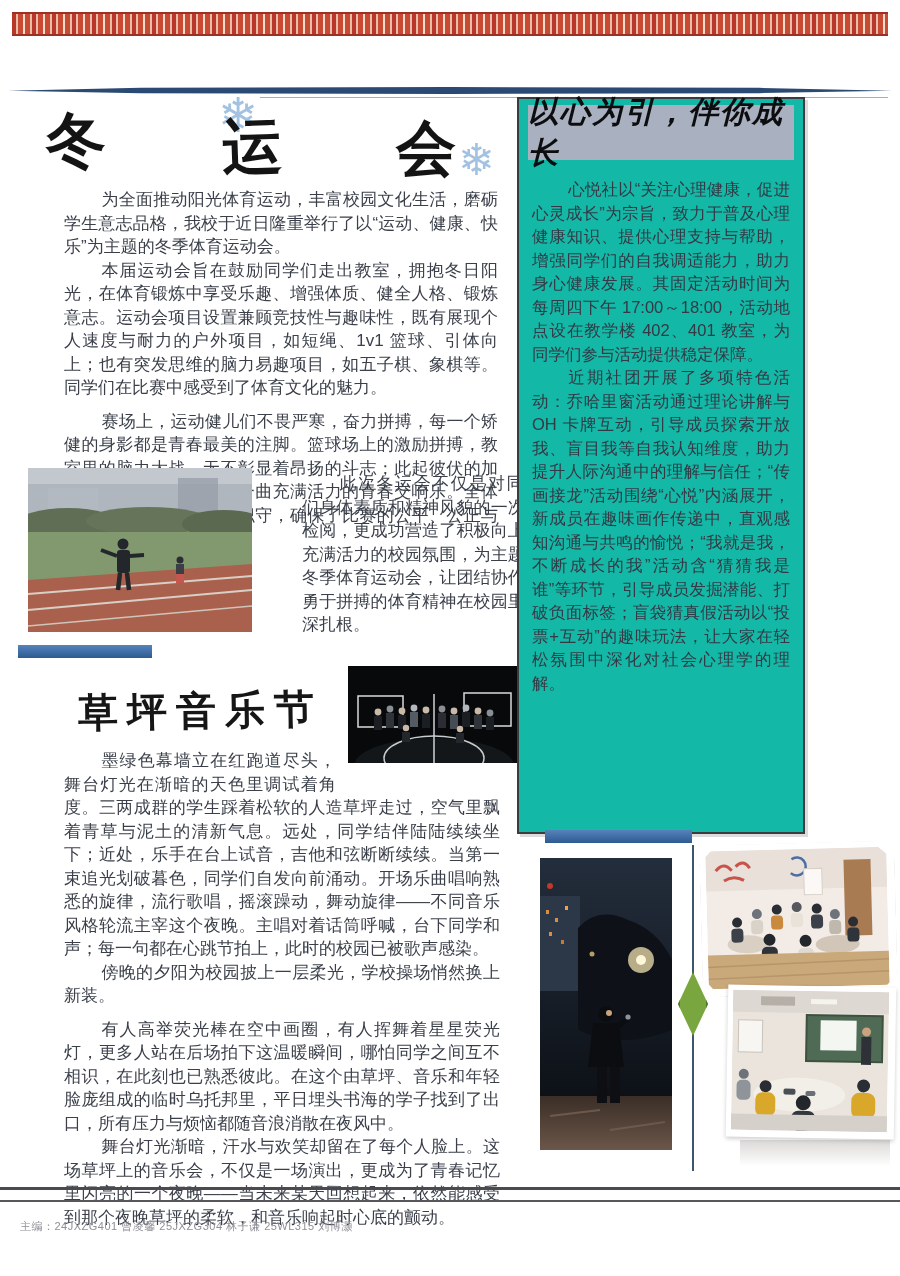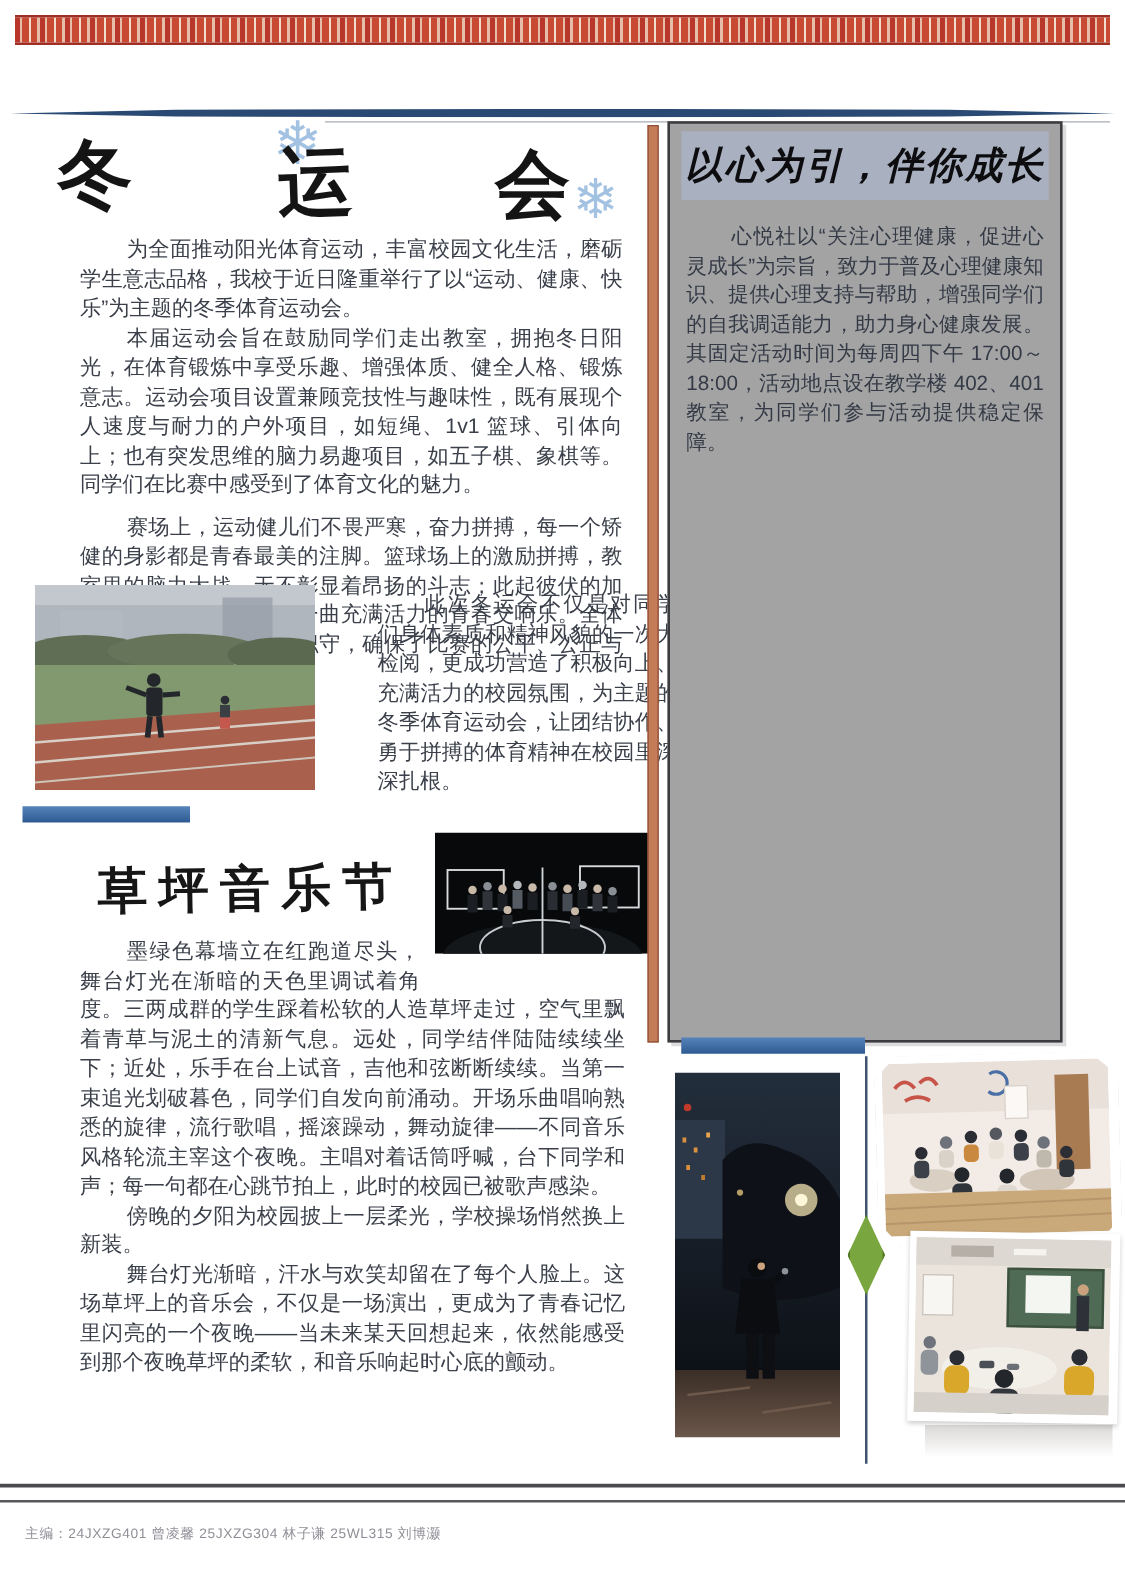--- a/index.html
+++ b/index.html
@@ -38,22 +38,22 @@
 
   
   .music{position:absolute;left:20px;top:660px;width:480px;}
   .music-photo{float:right;width:172px;height:97px;margin:6px -20px 10px 12px;}
   .music-title{font-family:"DejaVu Serif",serif;font-weight:700;font-size:40px;letter-spacing:9px;
     color:#161616;margin:22px 0 12px 58px;transform:rotate(-1deg);}
 
   
   .orange-bar{position:absolute;left:518px;top:100px;width:9px;height:734px;background:#c47b58;
     border:1px solid #8e4f35;box-sizing:border-box;}
-  .club-box{position:absolute;left:534px;top:97px;width:316px;height:737px;box-sizing:border-box;
-    border:2px solid #3c3c40;background:#a3a3a3;box-shadow:3px 3px 0 rgba(130,130,130,.28);}
+  .club-box{position:absolute;left:517px;top:97px;width:288px;height:737px;box-sizing:border-box;
+    border:2px solid #3c3c40;background:#14b8a6;box-shadow:3px 3px 0 rgba(130,130,130,.28);}
   .club-banner{margin:6px 9px 0 9px;height:55px;background:#a9b0c0;display:flex;align-items:center;justify-content:center;
     font-family:"DejaVu Serif",serif;font-style:italic;font-weight:700;font-size:30px;letter-spacing:2px;color:#0d0d0f;}
   .club-body{margin:18px 13px 0 13px;font-size:16.5px;line-height:23.5px;color:#333945;text-align:justify;}
   .club-body p{margin:0;}
   .club-p3{margin-top:24px !important;}
 
   
   .night-photo{position:absolute;left:540px;top:858px;width:132px;height:292px;}
   .vline{position:absolute;left:692px;top:845px;width:2px;height:326px;background:#3f556e;}
   .diamond{position:absolute;left:678px;top:972px;width:30px;height:64px;background:#79a63e;
@@ -165,30 +165,32 @@
             <rect x="54" y="66" width="8" height="10" fill="#23262b"></rect>
           <circle cx="112" cy="63" r="3.2" fill="#c9b9a8"></circle>
             <rect x="108" y="67" width="8" height="10" fill="#23262b"></rect>
         </g>
       </svg>
     </div>
     <div class="music-title">草坪音乐节</div>
     <div class="body-text">
       <p class="indent">墨绿色幕墙立在红跑道尽头，舞台灯光在渐暗的天色里调试着角度。三两成群的学生踩着松软的人造草坪走过，空气里飘着青草与泥土的清新气息。远处，同学结伴陆陆续续坐下；近处，乐手在台上试音，吉他和弦断断续续。当第一束追光划破暮色，同学们自发向前涌动。开场乐曲唱响熟悉的旋律，流行歌唱，摇滚躁动，舞动旋律——不同音乐风格轮流主宰这个夜晚。主唱对着话筒呼喊，台下同学和声；每一句都在心跳节拍上，此时的校园已被歌声感染。</p>
       <p class="indent">傍晚的夕阳为校园披上一层柔光，学校操场悄然换上新装。</p>
+      <p class="indent gap">有人高举荧光棒在空中画圈，有人挥舞着星星荧光灯，更多人站在后场拍下这温暖瞬间，哪怕同学之间互不相识，在此刻也已熟悉彼此。在这个由草坪、音乐和年轻脸庞组成的临时乌托邦里，平日埋头书海的学子找到了出口，所有压力与烦恼都随音浪消散在夜风中。</p>
       <p class="indent">舞台灯光渐暗，汗水与欢笑却留在了每个人脸上。这场草坪上的音乐会，不仅是一场演出，更成为了青春记忆里闪亮的一个夜晚——当未来某天回想起来，依然能感受到那个夜晚草坪的柔软，和音乐响起时心底的颤动。</p>
     </div>
   </div>
 
   <div class="orange-bar"></div>
 
   <div class="club-box">
     <div class="club-banner">以心为引，伴你成长</div>
     <div class="club-body">
       <p class="indent">心悦社以“关注心理健康，促进心灵成长”为宗旨，致力于普及心理健康知识、提供心理支持与帮助，增强同学们的自我调适能力，助力身心健康发展。其固定活动时间为每周四下午 17:00～18:00，活动地点设在教学楼 402、401 教室，为同学们参与活动提供稳定保障。</p>
+      <p class="indent">近期社团开展了多项特色活动：乔哈里窗活动通过理论讲解与 OH 卡牌互动，引导成员探索开放我、盲目我等自我认知维度，助力提升人际沟通中的理解与信任；“传画接龙”活动围绕“心悦”内涵展开，新成员在趣味画作传递中，直观感知沟通与共鸣的愉悦；“我就是我，不断成长的我”活动含“猜猜我是谁”等环节，引导成员发掘潜能、打破负面标签；盲袋猜真假活动以“投票+互动”的趣味玩法，让大家在轻松氛围中深化对社会心理学的理解。</p>
     </div>
   </div>
 
   <div class="blue-bar blue-bar-right"></div>
 
   <div class="night-photo">
     <svg width="132" height="292" viewBox="0 0 132 292">
       <defs>
         <linearGradient id="gSky" x1="0" y1="0" x2="0" y2="1">
           <stop offset="0" stop-color="#232e3c"></stop>

